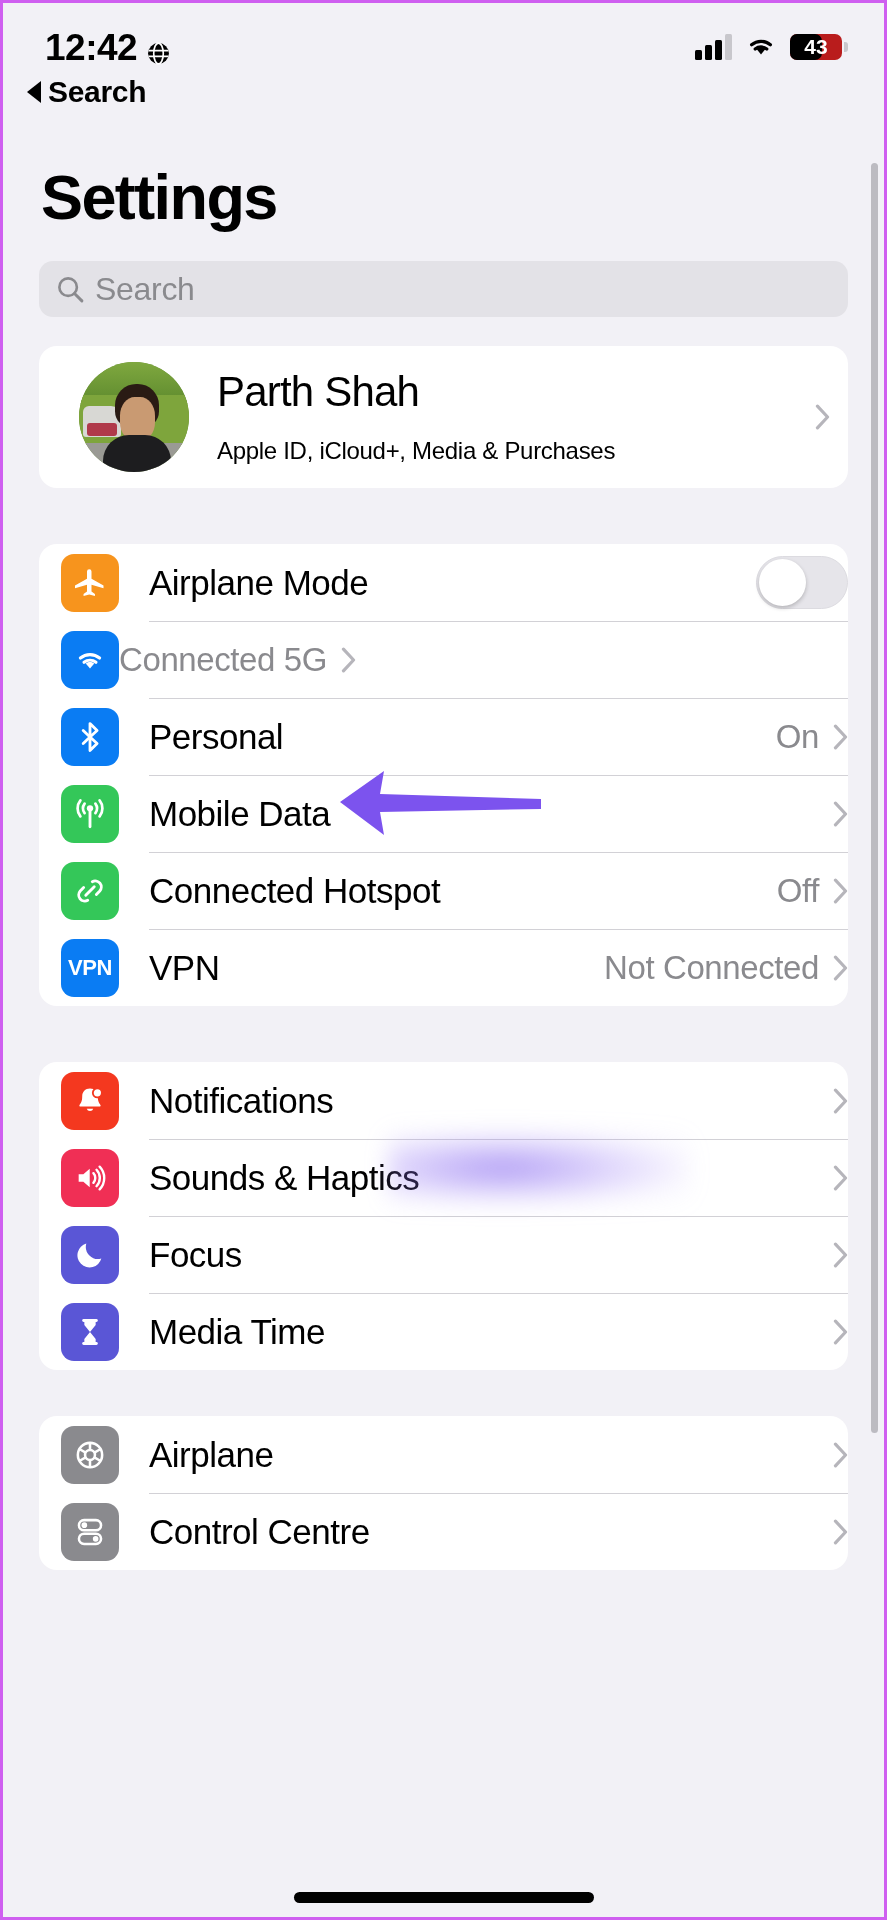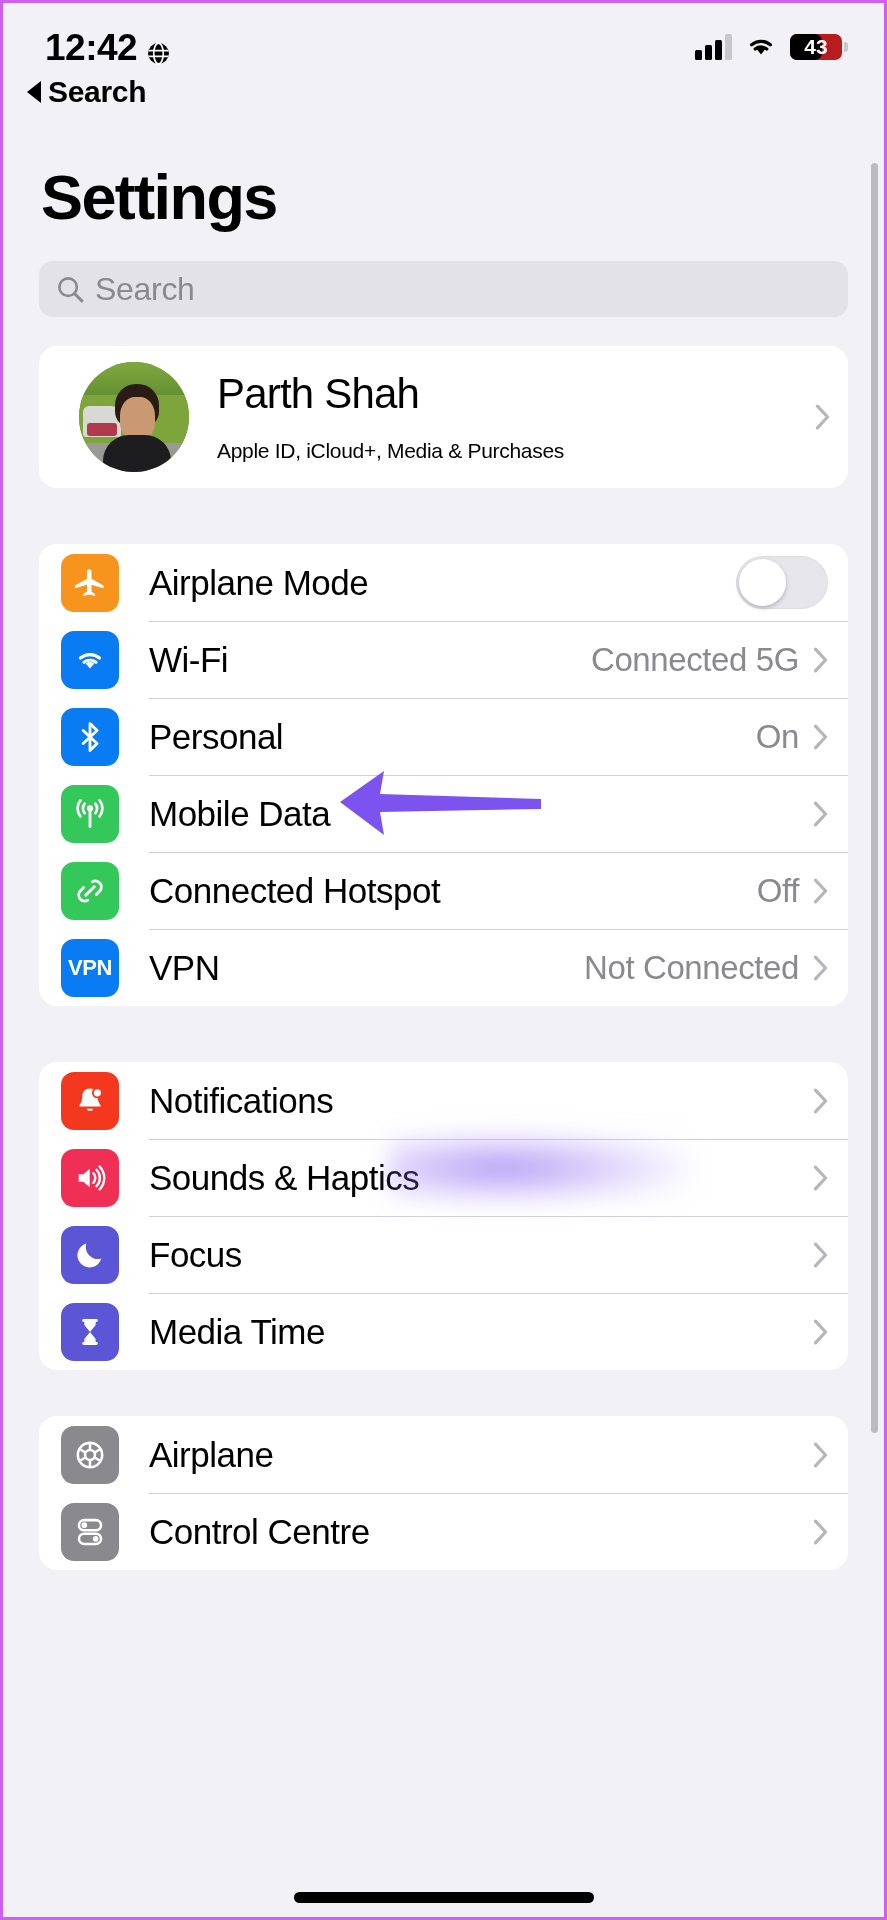--- a/index.html
+++ b/index.html
@@ -208,33 +208,32 @@
     margin-left: 28px;
     min-width: 0;
   }
   .profile-name {
     font-size: 42px;
     color: #000;
     letter-spacing: -0.8px;
     line-height: 1.1;
   }
   .profile-sub {
-    font-size: 21px;
+    font-size: 24px;
     color: #000;
     margin-top: 22px;
     letter-spacing: -0.3px;
   }
 
   
   .row {
     display: flex;
     align-items: center;
     height: 77px;
     padding-left: 22px;
-    padding-right: 20px;
     position: relative;
   }
   .row + .row::before {
     content: "";
     position: absolute;
     top: 0;
     left: 110px;
     right: 0;
     height: 1px;
     background: #d2d1d6;
@@ -437,21 +436,20 @@
       </div>
 
       <div class="row">
         <span class="row-icon" style="background:#0a7cf3">
           <svg viewBox="0 0 32 24" width="34" height="26">
             <path d="M16 20 L12 15.2 a6.3 6.3 0 0 1 8 0 Z" fill="#fff"></path>
             <path d="M7 10.2 a14 14 0 0 1 18 0" fill="none" stroke="#fff" stroke-width="3" stroke-linecap="round"></path>
             <path d="M10.4 14.2 a9 9 0 0 1 11.2 0" fill="none" stroke="#fff" stroke-width="3" stroke-linecap="round"></path>
           </svg>
         </span>
-        <span class="row-label">Wi-Fi</span>
         <span class="row-value">Connected 5G</span>
         <span class="chevron">
           <svg viewBox="0 0 10 18" width="15" height="26">
               <polyline points="1.5,1.5 8.5,9 1.5,16.5" fill="none" stroke="#b6b5bb" stroke-width="2.2" stroke-linecap="round" stroke-linejoin="round"></polyline>
             </svg>
         </span>
       </div>
 
       <div class="row">
         <span class="row-icon" style="background:#0a7cf3">

